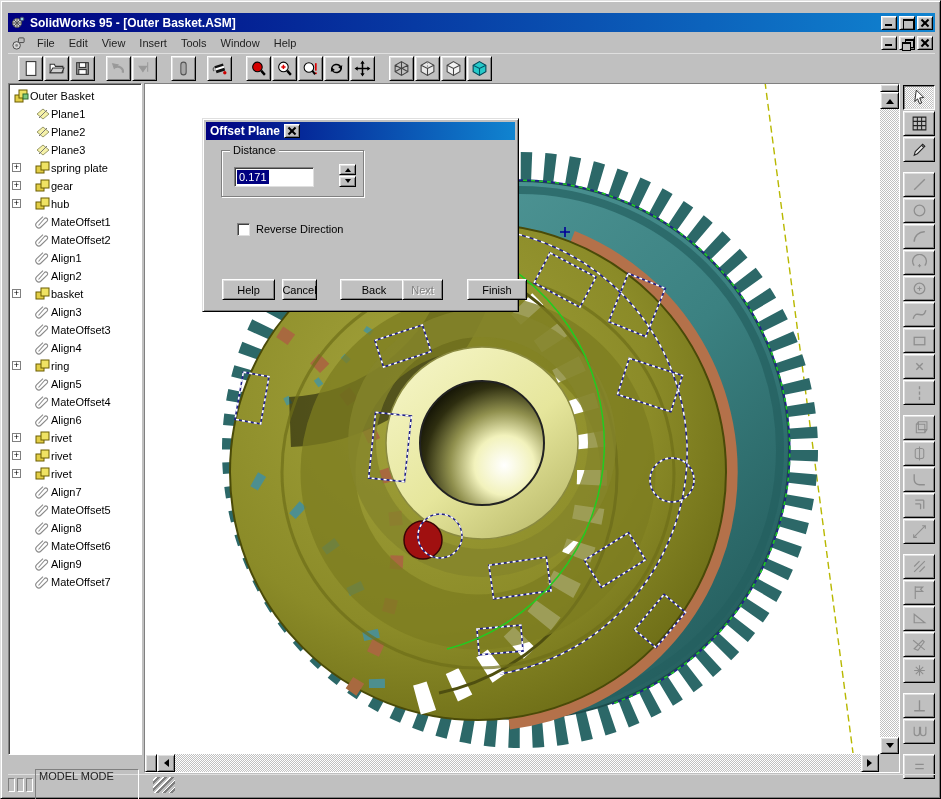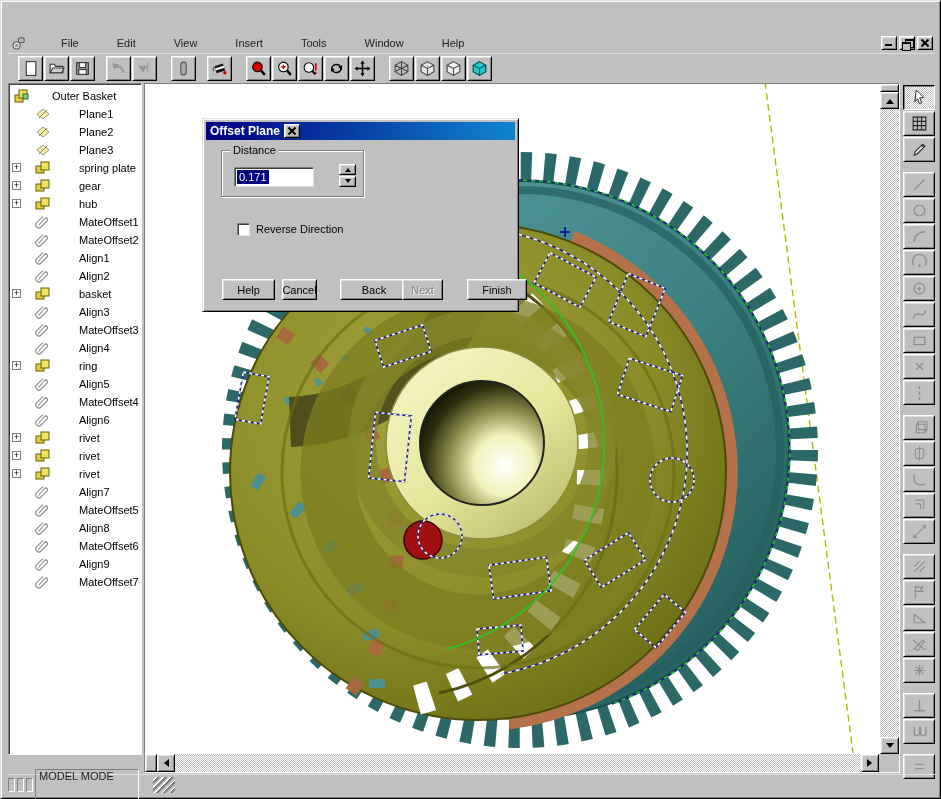--- a/index.html
+++ b/index.html
@@ -20,36 +20,36 @@
   .winbtns{margin-left:auto;display:flex;gap:2px;}
   .wbtn{width:16px;height:14px;position:relative;}
   .g-min::after{content:"";position:absolute;left:3px;bottom:3px;width:7px;height:2px;background:#000;}
   .g-max::after{content:"";position:absolute;left:3px;top:2px;width:9px;height:8px;border:1px solid #000;border-top-width:2px;}
   .g-restore::before{content:"";position:absolute;left:5px;top:2px;width:7px;height:6px;border:1px solid #000;border-top-width:2px;background:#c0c0c0;}
   .g-restore::after{content:"";position:absolute;left:2px;top:5px;width:7px;height:6px;border:1px solid #000;border-top-width:2px;background:#c0c0c0;}
   .g-close::before,.g-close::after{content:"";position:absolute;left:2px;top:5px;width:10px;height:2px;background:#000;}
   .g-close::before{transform:rotate(45deg);} .g-close::after{transform:rotate(-45deg);}
   
   #menubar{position:absolute;left:7px;top:33px;width:927px;height:18px;display:flex;align-items:center;}
-  .menu-item{padding:2px 7px;color:#222;margin-left:24px;}
+  .menu-item{padding:2px 7px;color:#222;}
   #menubar .winbtns{margin-right:2px;}
   
   #toolbar{position:absolute;left:7px;top:52px;width:927px;height:29px;
     border-top:1px solid #dfdfdf;display:flex;align-items:center;}
   .tb{width:25px;height:25px;margin-right:1px;}
   .tb svg{width:17px;height:17px;}
   .tbgap{width:10px;} .tbgap2{width:13px;}
   .tb.disabled svg *{stroke:#9a9a9a;}
   
   #treepanel{position:absolute;left:7px;top:82px;width:134px;height:672px;background:#fff;
     border:1px solid;border-color:#808080 #fff #fff #808080;box-shadow:inset 1px 1px 0 #404040;
     overflow:hidden;padding-top:3px;}
   .trow{height:18px;display:flex;align-items:center;position:relative;white-space:nowrap;}
-  .trow .tlabel{margin-left:22px;}
-  .indent0{padding-left:5px;} .indent1{padding-left:26px;gap:6px;}
+  .trow .tlabel{margin-left:0;}
+  .indent0{padding-left:5px;} .indent1{padding-left:26px;}
   .plus{position:absolute;left:3px;top:4px;width:9px;height:9px;background:#fff;border:1px solid #808080;
     font-size:9px;line-height:7px;text-align:center;color:#000;}
   .tico{display:inline-flex;width:16px;height:14px;}
   
   #viewport{position:absolute;left:143px;top:82px;width:756px;height:690px;
     border:1px solid;border-color:#808080 #fff #fff #808080;background:#fff;}
   #vpsvg{position:absolute;left:0;top:0;}
   .dither{background-color:#c0c0c0;background-image:
      linear-gradient(45deg,#fff 25%,transparent 25%,transparent 75%,#fff 75%),
      linear-gradient(45deg,#fff 25%,transparent 25%,transparent 75%,#fff 75%);
@@ -111,20 +111,33 @@
     border:1px solid;border-color:#808080 #dfdfdf #dfdfdf #808080;box-shadow:inset 1px 1px 0 #404040;
     padding:2px 3px;}
   .dbtn{position:absolute;top:160px;height:21px;font-size:11px;}
   .dbtn.disabled{color:#808080;text-shadow:1px 1px 0 #fff;}
 </style>
 </head>
 <body>
 
 <div id="win">
 
+  <div id="titlebar">
+    <svg width="16" height="16" viewBox="0 0 16 16">
+      <circle cx="7" cy="8" r="4.5" fill="#cfcfcf" stroke="#555"></circle>
+      <path d="M7 3.5v9M2.8 8h8.4M4 5l6 6M10 5l-6 6" stroke="#555" stroke-width="1"></path>
+      <circle cx="12" cy="4" r="2" fill="#9adada" stroke="#336"></circle>
+    </svg>
+    <span class="ttext">SolidWorks 95 - [Outer Basket.ASM]</span>
+    <span class="winbtns">
+      <span class="wbtn btn g-min"></span>
+      <span class="wbtn btn g-max"></span>
+      <span class="wbtn btn g-close"></span>
+    </span>
+  </div>
 
   <div id="menubar">
     <svg width="15" height="15" viewBox="0 0 16 16" style="margin:0 4px 0 3px">
       <circle cx="6" cy="10" r="4" fill="#d8d8d8" stroke="#444"></circle>
       <circle cx="6" cy="10" r="1.5" fill="#888"></circle>
       <rect x="8" y="2" width="6" height="5" rx="1" fill="#bbb" stroke="#444"></rect>
     </svg>
     <span class="menu-item">File</span>
     <span class="menu-item">Edit</span>
     <span class="menu-item">View</span>

